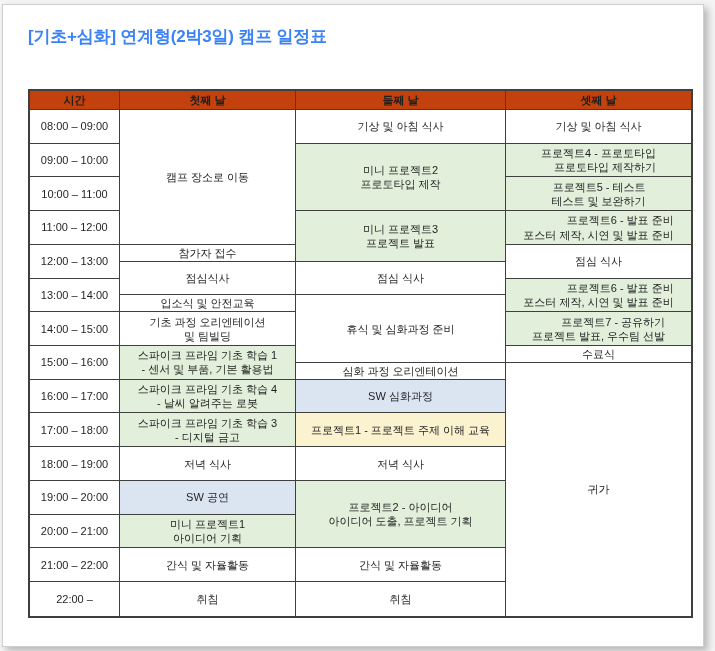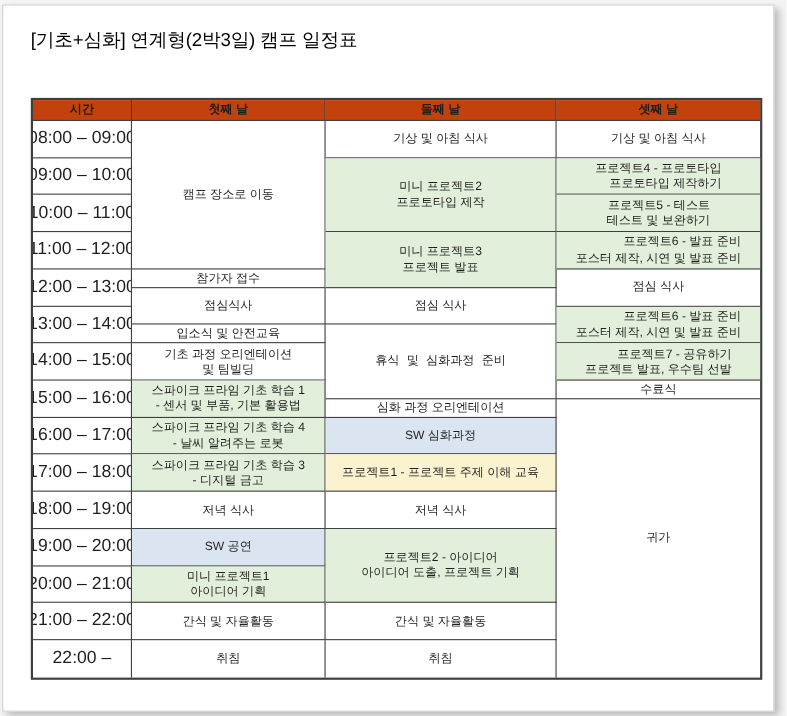--- a/index.html
+++ b/index.html
@@ -9,21 +9,21 @@
     font-family:"Liberation Sans","DejaVu Sans",sans-serif;
     color:#1f1f1f;
   }
   .page{
     position:absolute;top:4px;left:2px;width:700px;height:641px;
     background:#ffffff;border:1px solid #cfcfcf;
     box-shadow:4px 4px 7px rgba(0,0,0,0.25);
   }
   .doc-title{
     position:absolute;left:25px;top:20px;
-    font-size:17px;font-weight:normal;color:#000000;
+    font-size:17px;font-weight:bold;color:#3b82f6;
     letter-spacing:-0.2px;white-space:nowrap;
   }
   .schedule-grid{
     position:absolute;left:25px;top:84px;
     display:grid;
     grid-template-columns:90px 176px 210px 185px;
     grid-template-rows:19px repeat(30,16.87px);
     border:2px solid #3f3f3f;
     background:#ffffff;
     box-sizing:content-box;
@@ -37,21 +37,21 @@
     padding:0 3px;
     white-space:pre-line;
     overflow:hidden;
     box-sizing:border-box;
   }
   .cell.header{
     background:#c2410c;
     font-weight:bold;
   }
   .cell.time{
-    font-size:16px;
+    font-size:11px;
     white-space:nowrap;
   }
   .cell.last-col{border-right:none;text-align:right;}
   .cell.last-row{border-bottom:none;}
 </style>
 </head>
 <body>
 
 <div class="page">
   <div class="doc-title">[기초+심화] 연계형(2박3일) 캠프 일정표</div>
@@ -92,21 +92,21 @@
       <div class="cell event" style="grid-area: 26 / 2 / span 2; background: rgb(226, 239, 218);">미니 프로젝트1
 아이디어 기획</div>
       <div class="cell event" style="grid-area: 28 / 2 / span 2;">간식 및 자율활동</div>
       <div class="cell event last-row" style="grid-area: 30 / 2 / span 2;">취침</div>
       <div class="cell event" style="grid-area: 2 / 3 / span 2;">기상 및 아침 식사</div>
       <div class="cell event" style="grid-area: 4 / 3 / span 4; background: rgb(226, 239, 218);">미니 프로젝트2
 프로토타입 제작</div>
       <div class="cell event" style="grid-area: 8 / 3 / span 3; background: rgb(226, 239, 218);">미니 프로젝트3
 프로젝트 발표</div>
       <div class="cell event" style="grid-area: 11 / 3 / span 2;">점심 식사</div>
-      <div class="cell event" style="grid-area: 13 / 3 / span 4; font-family: Liberation Mono, monospace;">휴식 및 심화과정 준비</div>
+      <div class="cell event" style="grid-area: 13 / 3 / span 4;">휴식 및 심화과정 준비</div>
       <div class="cell event" style="grid-area: 17 / 3 / span 1;">심화 과정 오리엔테이션</div>
       <div class="cell event" style="grid-area: 18 / 3 / span 2; background: rgb(219, 229, 241);">SW 심화과정</div>
       <div class="cell event" style="grid-area: 20 / 3 / span 2; background: rgb(251, 242, 207);">프로젝트1 - 프로젝트 주제 이해 교육</div>
       <div class="cell event" style="grid-area: 22 / 3 / span 2;">저녁 식사</div>
       <div class="cell event" style="grid-area: 24 / 3 / span 4; background: rgb(226, 239, 218);">프로젝트2 - 아이디어
 아이디어 도출, 프로젝트 기획</div>
       <div class="cell event" style="grid-area: 28 / 3 / span 2;">간식 및 자율활동</div>
       <div class="cell event last-row" style="grid-area: 30 / 3 / span 2;">취침</div>
       <div class="cell event last-col" style="grid-area: 2 / 4 / span 2;">기상 및 아침 식사</div>
       <div class="cell event last-col" style="grid-area: 4 / 4 / span 2; background: rgb(226, 239, 218);">프로젝트4 - 프로토타입

